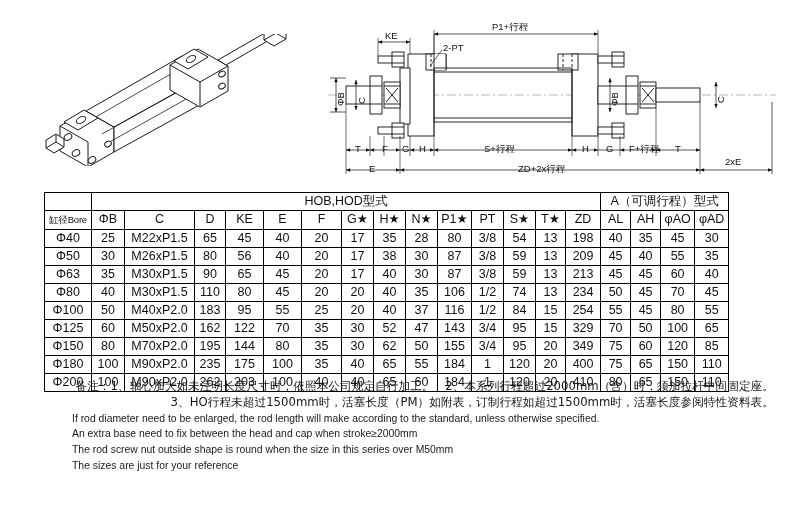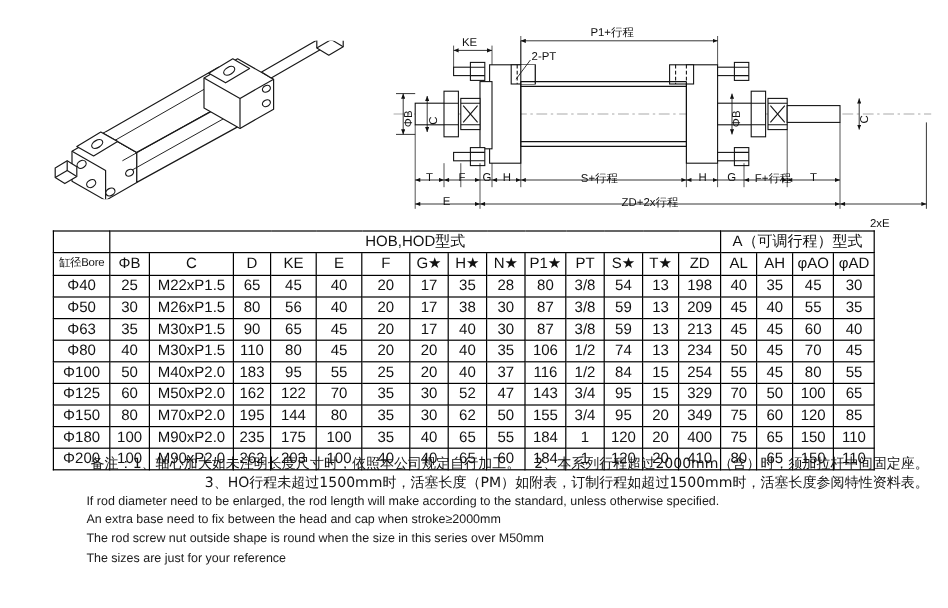--- a/index.html
+++ b/index.html
@@ -326,21 +326,21 @@
     <span class="dim-label" style="left:76px; top:127px;">G</span>
     <span class="dim-label" style="left:93px; top:127px;">H</span>
     <span class="dim-label" style="left:158px; top:127px;">S+行程</span>
     <span class="dim-label" style="left:256px; top:127px;">H</span>
     <span class="dim-label" style="left:280px; top:127px;">G</span>
     <span class="dim-label" style="left:303px; top:127px;">F+行程</span>
     <span class="dim-label" style="left:349px; top:127px;">T</span>
 
     <span class="dim-label" style="left:43px; top:147px;">E</span>
     <span class="dim-label" style="left:192px; top:147px;">ZD+2x行程</span>
-    <span class="dim-label" style="left:399px; top:165px;text-align:right;">2xE</span>
+    <span class="dim-label" style="left:399px; top:140px;text-align:right;">2xE</span>
   </div>
 </div>
 
 <div id="spec-table-wrap">
   <table class="spec">
     <colgroup>
       <col style="width:47px">
         <col style="width:33px">
         <col style="width:70px">
         <col style="width:31px">

